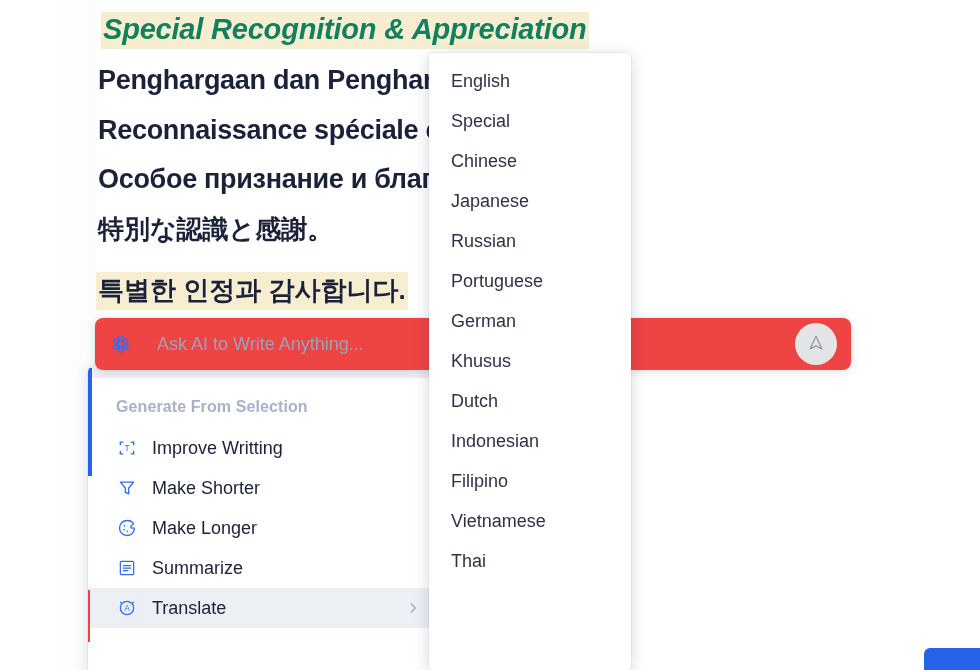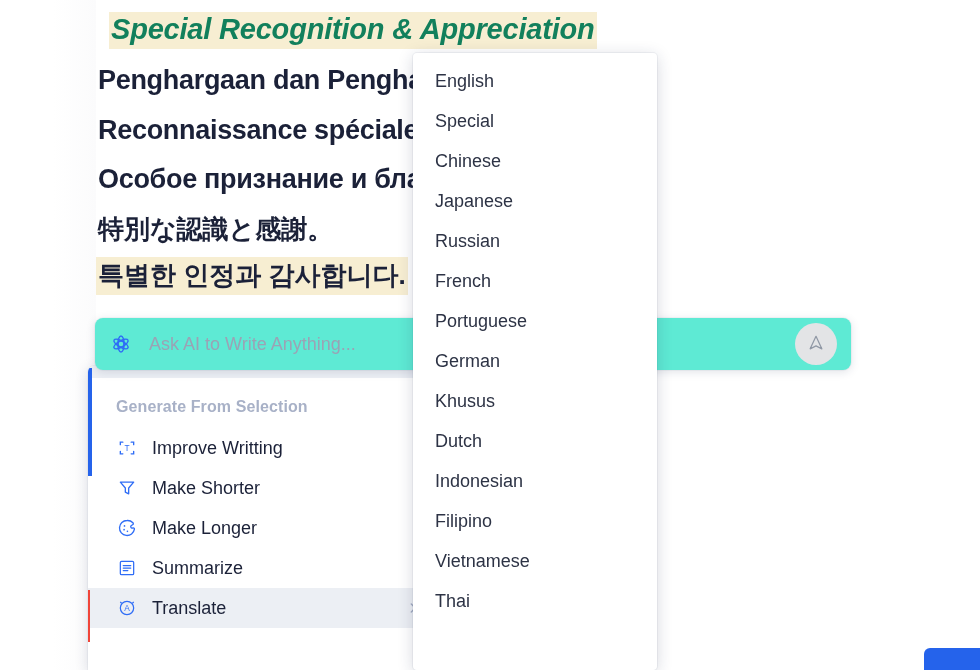--- a/index.html
+++ b/index.html
@@ -56,26 +56,26 @@
   .doc-cjk {
     font-size: 26px;
     font-weight: bold;
     color: #1b2138;
     display: inline-block;
     padding: 5px 2px 7px 2px;
   }
 
   .doc-cjk.hl { background: #f7eed2; }
 
-  .row-heading { position: absolute; left: 13px; top: 12px; text-decoration: underline; }
+  .row-heading { position: absolute; left: 5px; top: 12px; text-decoration: underline; }
   .row-l1      { position: absolute; left: 0; top: 62px; }
   .row-l2      { position: absolute; left: 0; top: 112px; }
   .row-l3      { position: absolute; left: 0; top: 161px; }
   .row-l4      { position: absolute; left: 0; top: 211px; }
-  .row-l5      { position: absolute; left: 0; top: 257px; }
+  .row-l5      { position: absolute; left: 0; top: 272px; }
 
   
   .para-block {
     position: absolute;
     font-size: 18px;
     color: #6b7a99;
     line-height: 34px;
     padding: 8px 14px;
     border-radius: 6px;
     white-space: pre;
@@ -93,27 +93,28 @@
     background: #fdf0ec;
   }
 
   
   .ai-bar {
     position: absolute;
     left: 95px;
     top: 318px;
     width: 756px;
     height: 52px;
-    background: #5eead4;
+    background: #ef4444;
     border-radius: 8px;
     box-shadow: 0 2px 10px rgba(26,40,80,0.13), 0 0 0 1px rgba(26,40,80,0.04);
     display: flex;
     align-items: center;
     padding: 0 14px;
     z-index: 30;
+    gap: 8px;
   }
 
   .ai-spark {
     width: 24px; height: 24px;
     flex: 0 0 24px;
     margin-right: 16px;
     display: flex; align-items: center; justify-content: center;
   }
 
   .ai-input {
@@ -224,23 +225,23 @@
 
   .gen-item .g-chev {
     width: 16px; height: 16px;
     flex: 0 0 16px;
     display: flex; align-items: center; justify-content: center;
   }
 
   
   .lang-menu {
     position: absolute;
-    left: 413px;
+    left: 429px;
     top: 53px;
-    width: 244px;
+    width: 202px;
     height: 617px;
     background: #ffffff;
     border-radius: 4px;
     box-shadow: 0 3px 16px rgba(26,40,80,0.18), 0 0 0 1px rgba(26,40,80,0.05);
     z-index: 40;
     padding-top: 8px;
     overflow: hidden;
   }
 
   .lang-item {
@@ -405,21 +406,20 @@
 
     </div>
   </div>
 
   <div class="lang-menu">
     <div class="lang-item">English</div>
     <div class="lang-item">Special</div>
     <div class="lang-item">Chinese</div>
     <div class="lang-item">Japanese</div>
     <div class="lang-item">Russian</div>
-    <div class="lang-item">French</div>
     <div class="lang-item">Portuguese</div>
     <div class="lang-item">German</div>
     <div class="lang-item">Khusus</div>
     <div class="lang-item">Dutch</div>
     <div class="lang-item">Indonesian</div>
     <div class="lang-item">Filipino</div>
     <div class="lang-item">Vietnamese</div>
     <div class="lang-item">Thai</div>
   </div>
 

